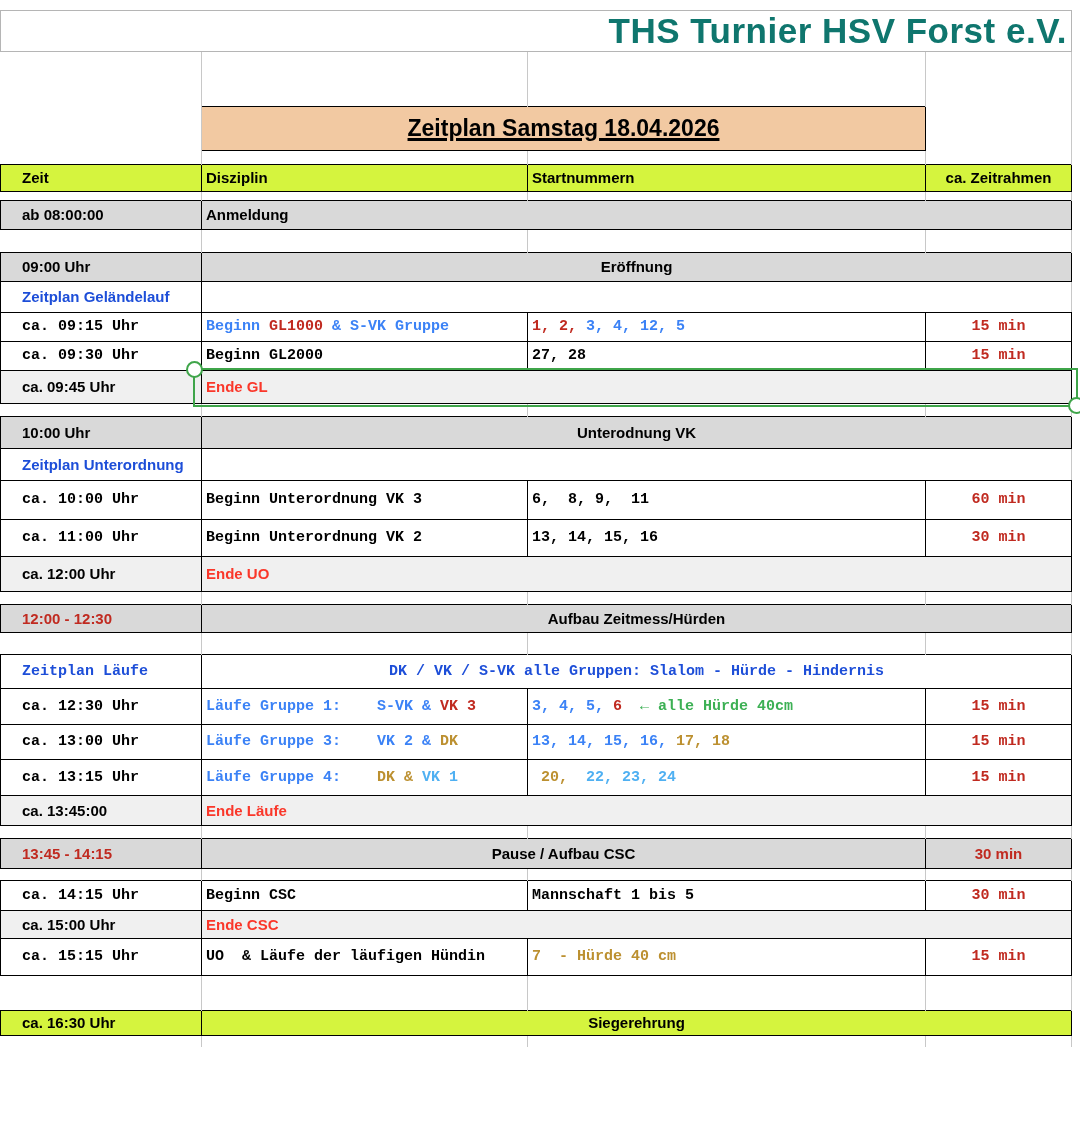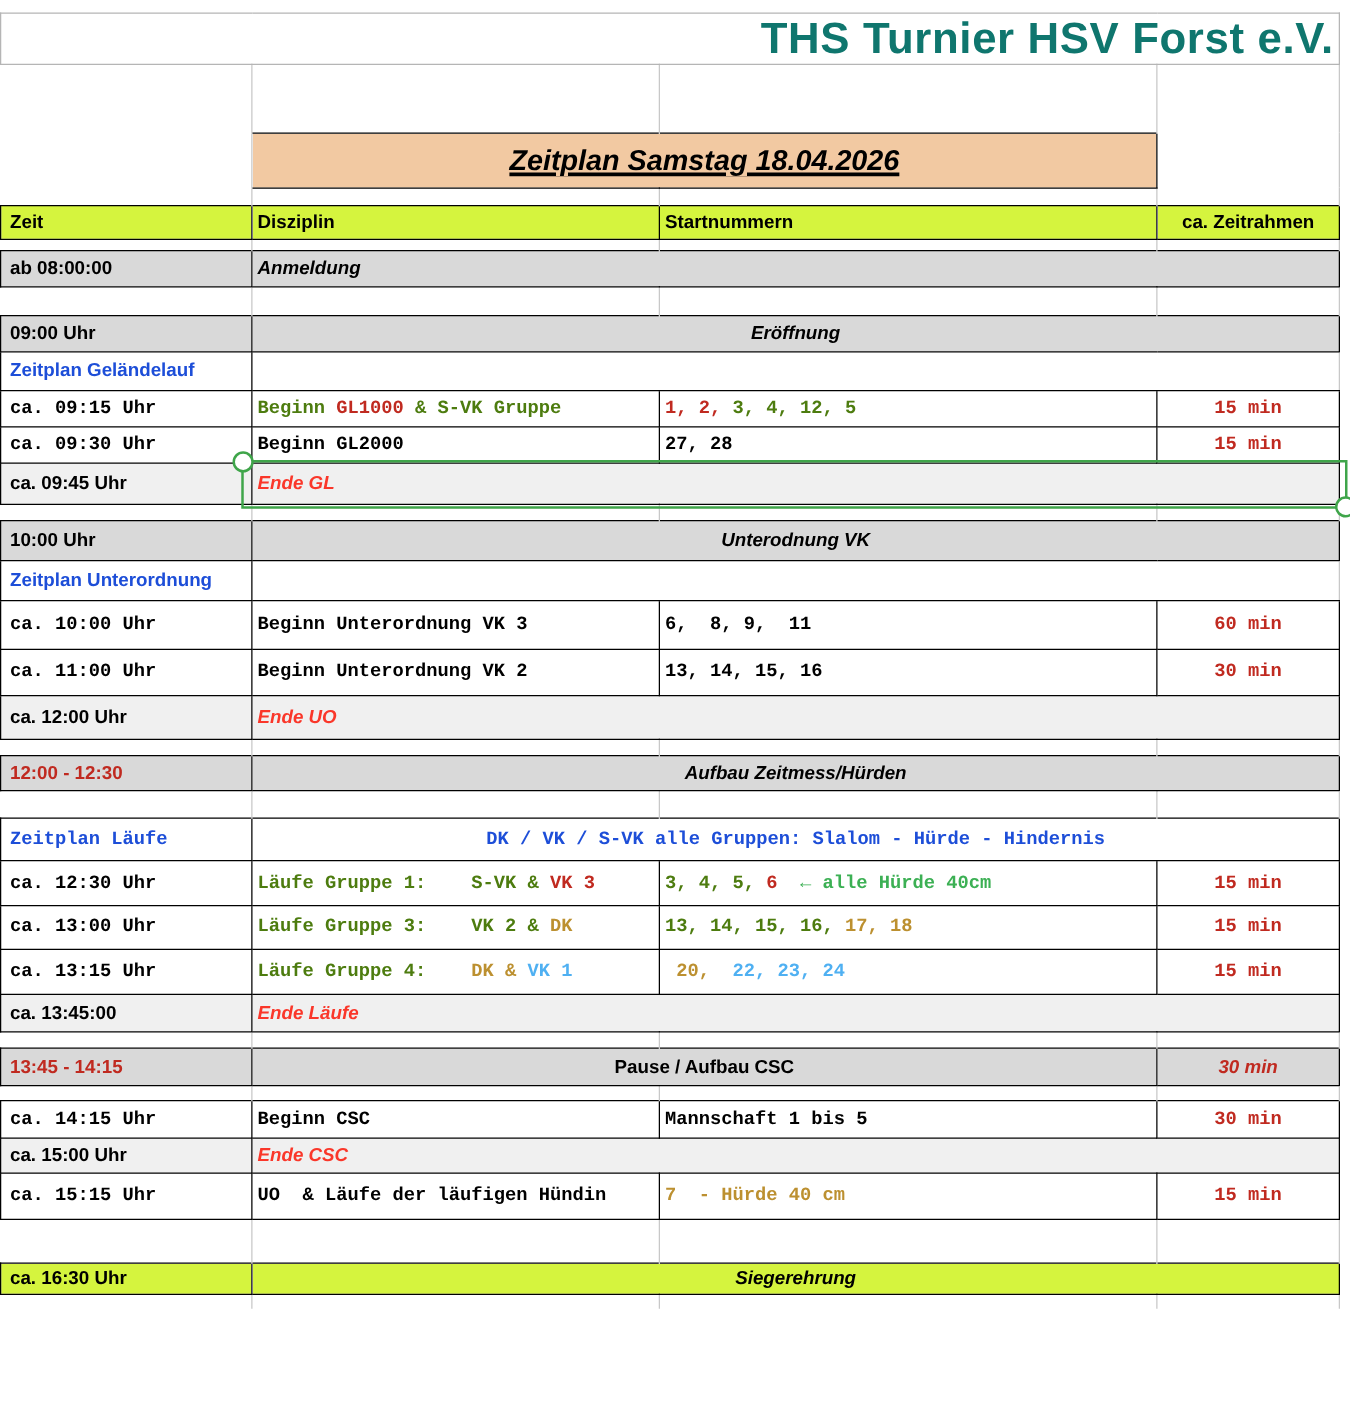--- a/index.html
+++ b/index.html
@@ -4,36 +4,36 @@
 <style>
   html,body{margin:0;padding:0;background:#ffffff;}
   body{width:1080px;height:1126px;overflow:hidden;font-family:"Liberation Sans",sans-serif;}
   .sheet{position:relative;width:1080px;height:1126px;}
   table{border-collapse:collapse;table-layout:fixed;width:1080px;}
   td{padding:0 4px;font-weight:bold;font-size:15px;color:#000;white-space:pre;overflow:hidden;vertical-align:middle;}
   
   .bk{border:1.6px solid #000;font-family:Liberation Mono, monospace;}
   .bl{border-left:1.6px solid #000;}
   .vrb{border-right:1.6px solid #000;}
-  .br{border-right:1.6px solid #000;font-style:italic;}
+  .br{border-right:1.6px solid #000;}
   .gr{border-right:1px solid #c8c8c8;}
   .nob{border:0;}
   
   .sec{background:#D9D9D9;border-top:1.6px solid #000;border-bottom:1.6px solid #000;}
   .sub{background:#F0F0F0;border-top:1.6px solid #000;border-bottom:1.6px solid #000;}
   .grnrow{background:#D5F43E;border-top:1.6px solid #000;border-bottom:1.6px solid #000;}
   .hdr{background:#D5F43E;border:1.6px solid #000;}
   .lbl{background:#fff;border-left:1.6px solid #000;border-right:1.6px solid #000;border-bottom:1.6px solid #000;}
   .lblRest{border-bottom:1.6px solid #000;border-right:1px solid #c8c8c8;}
   .titleCell{border:1px solid #b5b5b5;text-align:right;font-size:35px;color:#0f766e;letter-spacing:0.5px;}
-  .peach{background:#F2C9A2;border:1.8px solid #000;text-align:center;font-size:23px;text-decoration:underline;text-decoration-thickness:2.5px;font-style:italic;}
-  .z{padding-left:7px;}
+  .peach{background:#F2C9A2;border:1.8px solid #000;text-align:center;font-size:23px;text-decoration:underline;text-decoration-thickness:2.5px;}
+  .z{padding-left:21px;}
   .tc{text-align:center;}
   
-  .c-k{color:#4d7c0f;text-align:right;}
+  .c-k{color:#3b82f6;text-align:right;}
   .c-r{color:#C02A20;}
   .c-br{color:#FA372A;}
   .c-b{color:#1d4ed8;}
   .c-lb{color:#4FB0F2;}
   .c-g{color:#3CB054;}
   .c-gd{color:#BC9030;}
   
   .selbox{position:absolute;left:193px;top:368px;width:881px;height:35px;border:2.5px solid #3FA54A;z-index:5;pointer-events:auto;}
   .handle{position:absolute;width:13px;height:13px;border:2.5px solid #3FA54A;background:#fff;border-radius:50%;}
   .h-tl{left:-9px;top:-9px;}

